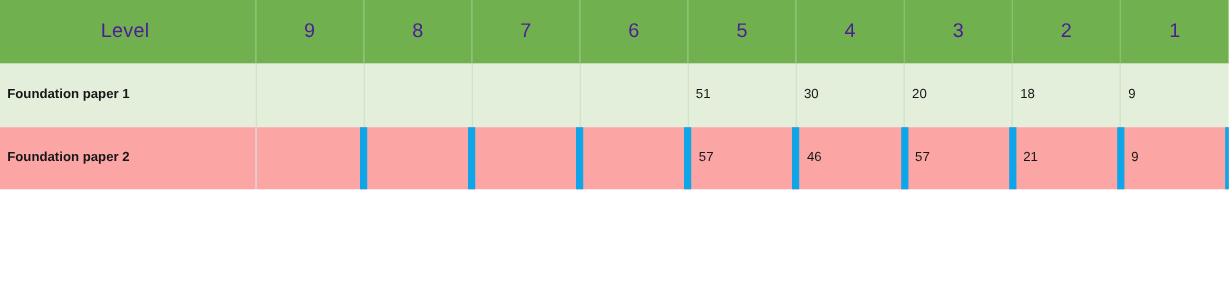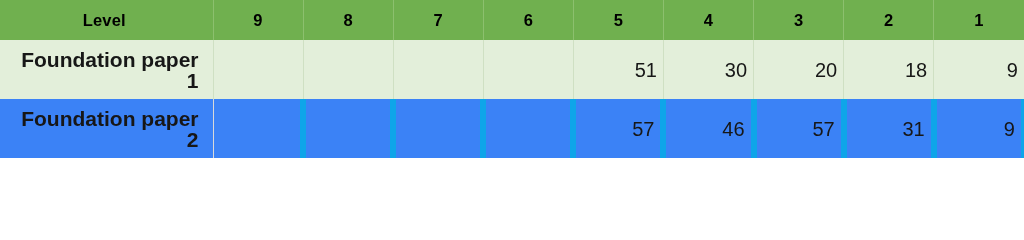--- a/index.html
+++ b/index.html
@@ -18,57 +18,57 @@
     width: 1024px;
     height: 158px;
     border-collapse: collapse;
     table-layout: fixed;
   }
   .grade-table col.label-col { width: 213px; }
   .grade-table col.data-col  { width: 90.1px; }
 
   .grade-table thead th {
     background: #70B04F;
-    color: #000000;
-    font-weight: bold;
+    color: #4c1d95;
+    font-weight: normal;
     font-size: 16.5px;
-    height: 40px;
+    height: 53px;
     padding: 0 10px;
     border: none;
     border-right: 1px solid #8CC06E;
     text-align: center;
     letter-spacing: 0.2px;
   }
   .grade-table thead th.label-head {
     text-align: center;
     padding-right: 14px;
   }
   .grade-table thead th:last-child { border-right: none; }
 
   .grade-table tbody tr { height: 30.5px; }
   .grade-table tbody tr.band-alt td { background: #E3EFDA; }
-  .grade-table tbody tr.band td { background: #3b82f6; }
+  .grade-table tbody tr.band td { background: #fca5a5; }
 
   .grade-table tbody td {
-    font-size: 20px;
+    font-size: 11px;
     color: #171717;
-    text-align: right;
+    text-align: left;
     border-right: 1px solid #CFE0C3;
     padding: 0 6px;
     vertical-align: middle;
     line-height: 1;
   }
   .grade-table tbody tr.band td { border-right: 6px solid #0ea5e9; }
   .grade-table tbody td:last-child { border-right: none; }
 
   .grade-table tbody td.row-label {
     font-weight: bold;
-    text-align: right;
+    text-align: left;
     padding-right: 14px;
-    font-size: 21px;
+    font-size: 11px;
     border-right: 1px solid #CFE0C3;
   }
   .grade-table tbody tr.band td.row-label { border-right: 1px solid #D9D9D9; }
 </style>
 </head>
 <body>
 
 <table class="grade-table">
   <colgroup>
     <col class="label-col">
@@ -113,20 +113,20 @@
 
     <tr class="band">
       <td class="row-label">Foundation paper 2</td>
       <td></td>
       <td></td>
       <td></td>
       <td></td>
       <td>57</td>
       <td>46</td>
       <td>57</td>
-      <td>31</td>
+      <td>21</td>
       <td>9</td>
     </tr>
 
 
 
   </tbody>
 </table>
 
 </body></html>

